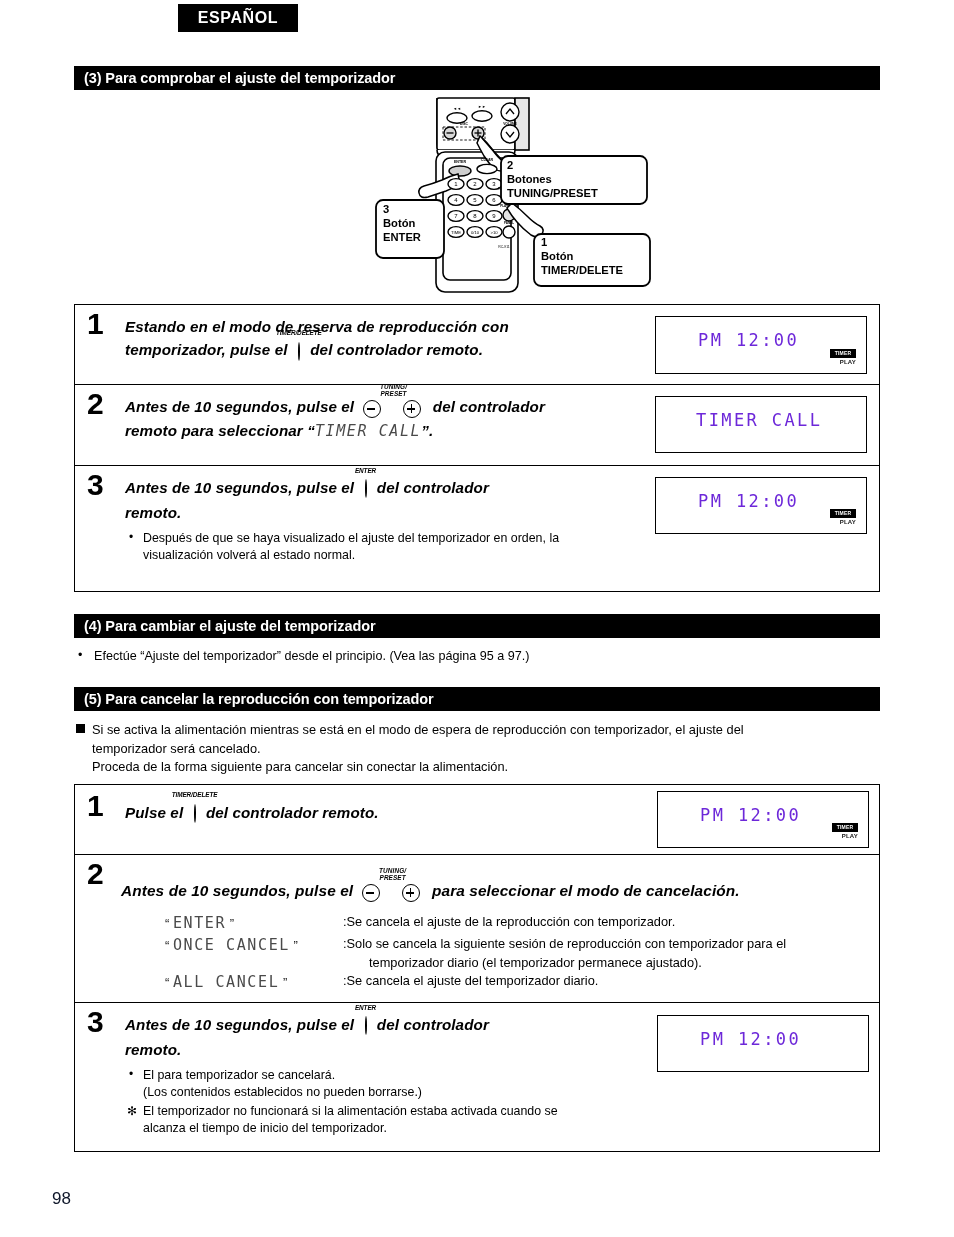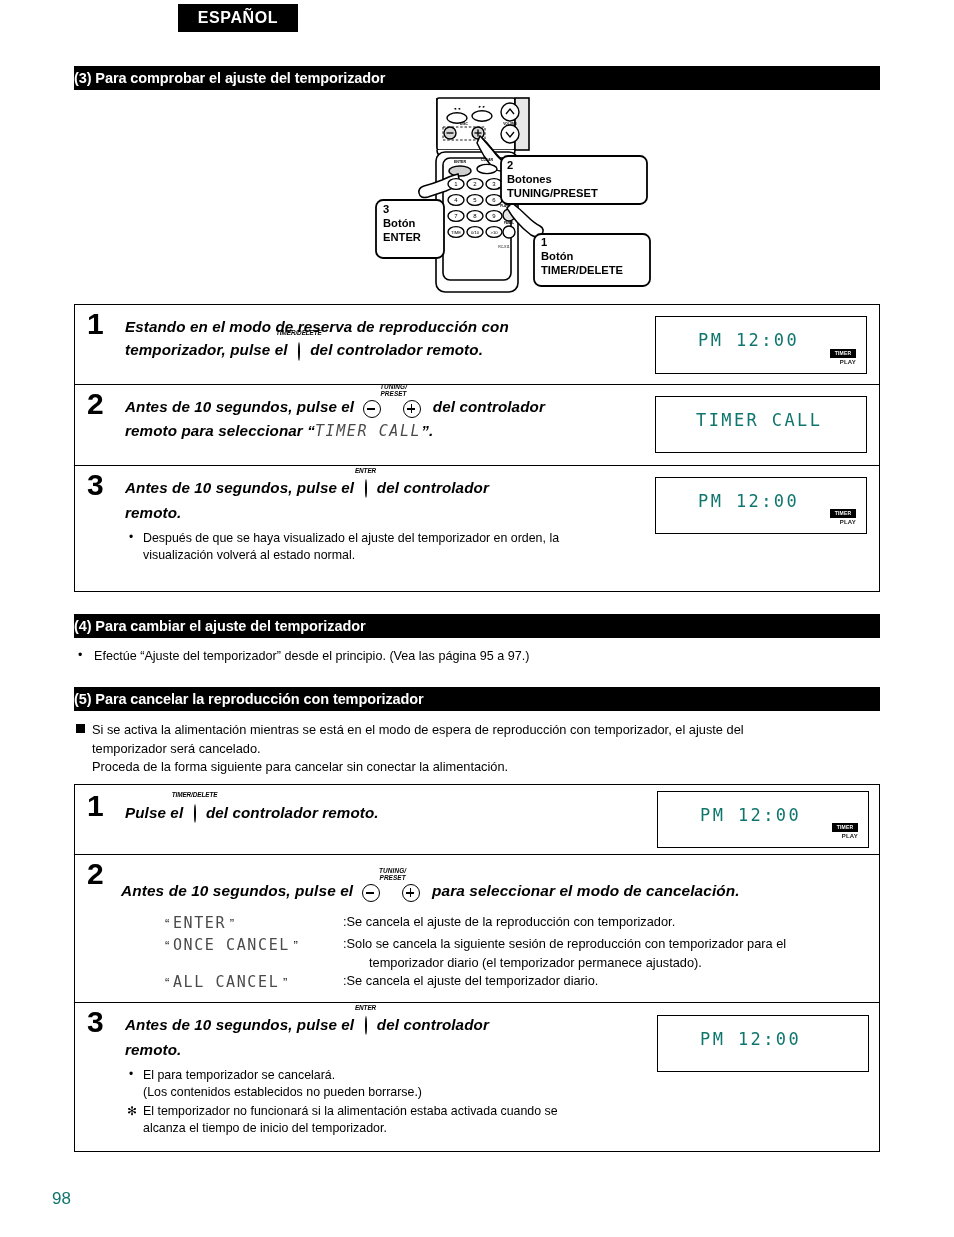--- a/index.html
+++ b/index.html
@@ -44,20 +44,21 @@
     left: 74px;
     width: 806px;
     height: 24px;
     background: #000;
     color: #fff;
     font-weight: bold;
     font-size: 14.5px;
     display: flex;
     align-items: center;
     box-sizing: border-box;
+    padding-left: 10px;
     letter-spacing: -0.1px;
   }
 
   
   .boxgroup {
     position: absolute;
     left: 74px;
     width: 806px;
     border: 1.6px solid #000;
     box-sizing: border-box;
@@ -125,21 +126,21 @@
     position: absolute;
     border: 1.6px solid #000;
     background: #fff;
     box-sizing: border-box;
   }
   .lcd-text {
     position: absolute;
     font-family: "DejaVu Sans Mono", monospace;
     font-size: 17px;
     letter-spacing: 2.4px;
-    color: #0f766e;
+    color: #6d28d9;
     white-space: pre;
   }
   .lcd-ind {
     position: absolute;
     right: 10px;
     bottom: 8px;
     width: 26px;
     text-align: right;
   }
   .lcd-ind .timer {
@@ -297,21 +298,21 @@
   }
   .sq-note .txt { display:block; padding-left: 16px; text-align: justify; text-align-last: left; }
   .sq-note .txt2 { display:block; padding-left: 16px; }
 
   .pagenum {
     position: absolute;
     left: 52px;
     top: 1189px;
     font-size: 17px;
     font-weight: normal;
-    color: #0f766e;
+    color: #0f172a;
   }
 </style>
 </head>
 <body>
 
 <div class="page">
 
   <div class="lang-tab">ESPAÑOL</div>
 
   <div class="bar" style="top:66px;">(3) Para comprobar el ajuste del temporizador</div>

